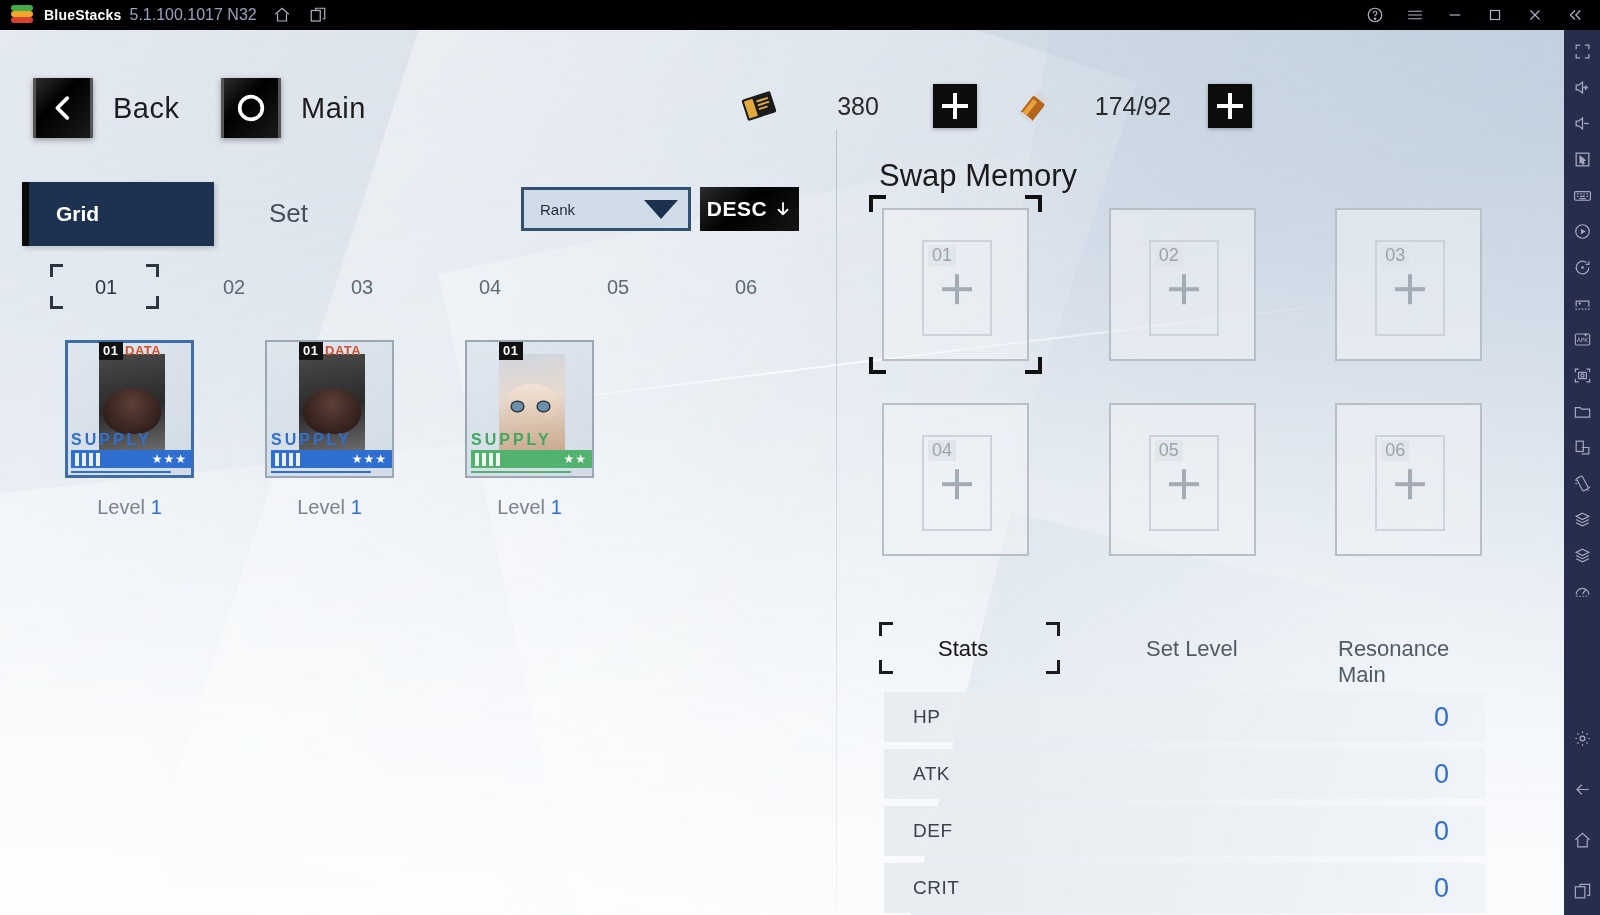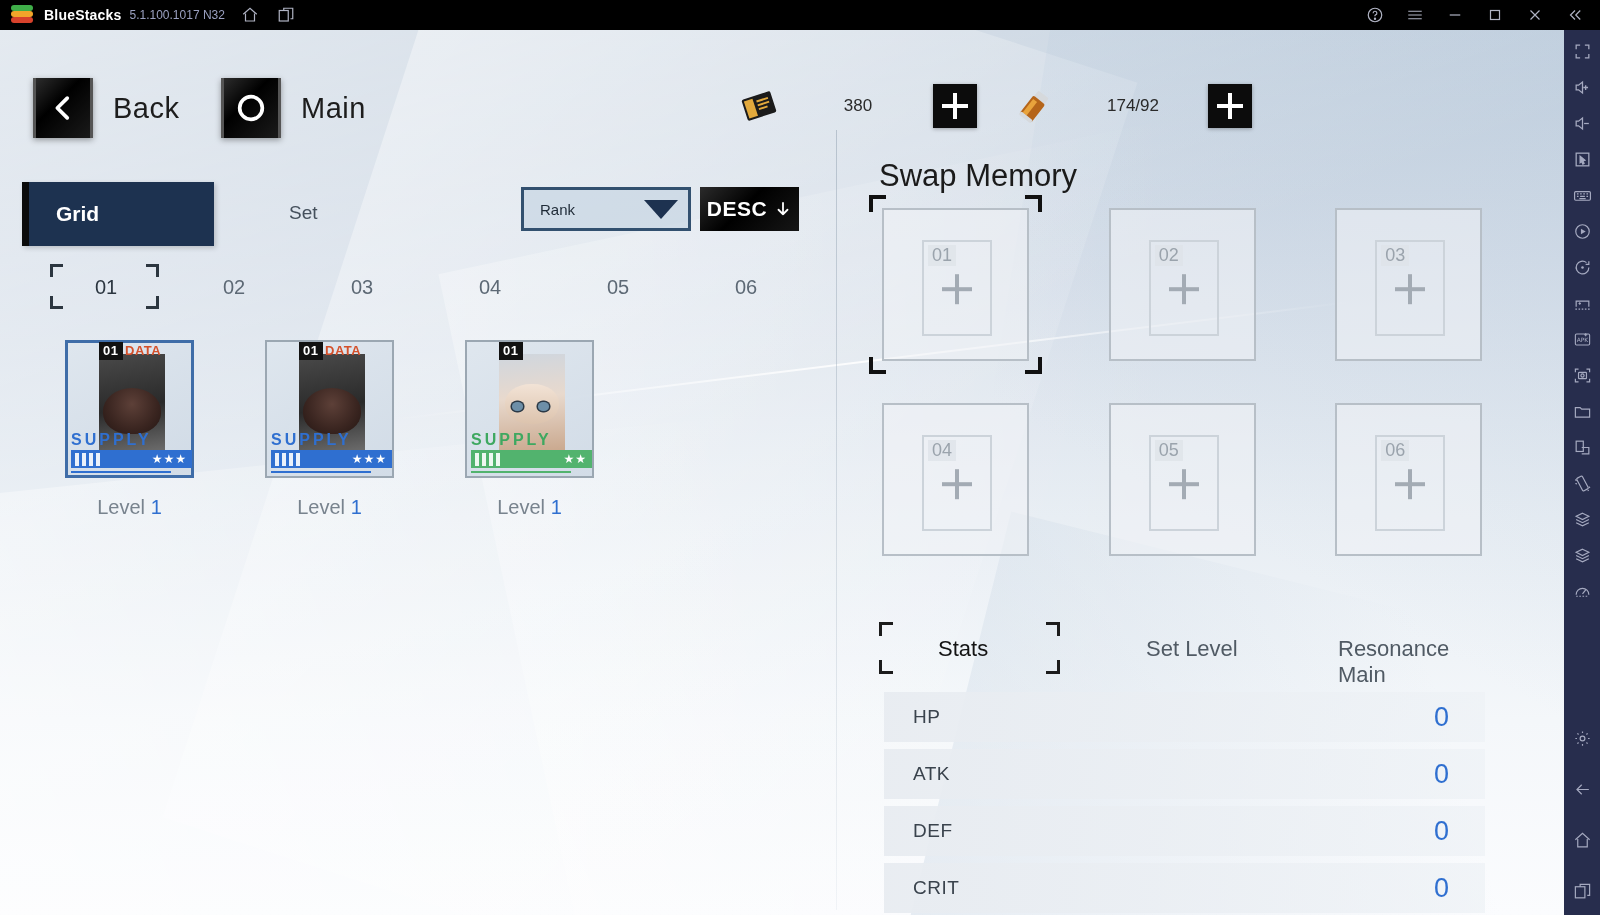--- a/index.html
+++ b/index.html
@@ -16,21 +16,21 @@
     position:absolute; top:0; left:0; width:1600px; height:30px;
     background:#000000; display:flex; align-items:center;
     color:#ffffff;
   }
   .bs-logo { width:22px; height:22px; margin-left:11px; position:relative; }
   .bs-logo i { position:absolute; left:0; width:22px; height:6px; border-radius:3px; display:block; }
   .bs-logo i:nth-child(1){ top:1px;  background:#3fae49; }
   .bs-logo i:nth-child(2){ top:7px;  background:#f2a52a; }
   .bs-logo i:nth-child(3){ top:13px; background:#d8422c; }
   .bs-title { font-size:14px; font-weight:bold; margin-left:11px; letter-spacing:.2px; }
-  .bs-ver { font-size:12px; margin-left:8px; color:#9aa0c0;text-align:right; }
+  .bs-ver { font-size:16px; margin-left:8px; color:#9aa0c0;text-align:right; }
   .tb-icons { display:flex; align-items:center; margin-left:16px; gap:18px; }
   .tb-ic { width:18px; height:18px; opacity:.85; display:block; }
   .tb-right { margin-left:auto; display:flex; align-items:center; gap:22px; padding-right:16px; }
 
   .sidebar {
     position:absolute; top:30px; right:0; width:36px; height:885px;
     background:#272d4d; display:flex; flex-direction:column;
     align-items:center; padding-top:12px; gap:17px;
   }
   .sb-ic { width:19px; height:19px; opacity:.8; display:block; flex:0 0 auto; }
@@ -72,21 +72,21 @@
     border-left:3px solid #555; border-right:3px solid #555;
     display:flex; align-items:center; justify-content:center;
     box-shadow:0 2px 6px rgba(0,0,0,.35);
   }
   .sqbtn svg { width:34px; height:34px; }
   .nav-label { font-size:29px; color:#1d1d1d; margin-left:20px; letter-spacing:.5px; }
 
   
   .cur-group { position:absolute; top:52px; display:flex; align-items:center; }
   .cur-icon { width:48px; height:48px; position:relative; }
-  .cur-val { font-size:17px; color:#2a2a2a; width:150px; text-align:center; }
+  .cur-val { font-size:25px; color:#2a2a2a; width:150px; text-align:center; }
   .plusbtn {
     width:44px; height:44px; background:#0c0c0c;
     display:flex; align-items:center; justify-content:center;
     box-shadow:0 1px 4px rgba(0,0,0,.3);
   }
   .plusbtn:before{ content:""; position:absolute; }
   .plus-glyph { position:relative; width:26px; height:26px; }
   .plus-glyph:before, .plus-glyph:after {
     content:""; position:absolute; background:#fff;
   }
@@ -102,21 +102,21 @@
     position:absolute; left:0; top:0; width:192px; height:64px;
     background:#1d3250; border-left:7px solid #0b0b0b;
     display:flex; align-items:center;
     box-shadow:2px 2px 5px rgba(0,0,0,.18);
   }
   .tab-grid span { color:#fff; font-size:21px; font-weight:bold; margin-left:27px; }
   .tab-set {
     position:absolute; left:192px; top:0; width:180px; height:62px;
     display:flex; align-items:center;
   }
-  .tab-set span { color:#45505c; font-size:19px; margin-left:75px;text-align:center; }
+  .tab-set span { color:#45505c; font-size:26px; margin-left:55px;text-align:center; }
 
   .rank-sel {
     position:absolute; top:157px; left:521px; width:170px; height:44px;
     border:3px solid #32506f; background:rgba(196,212,226,.65);
     display:flex; align-items:center; padding:0 10px 0 16px;
   }
   .rank-sel .lbl { font-size:15px; color:#1e2a36; }
   .tri { margin-left:auto; width:0; height:0;
          border-left:17px solid transparent; border-right:17px solid transparent;
          border-top:19px solid #1d3250; }

